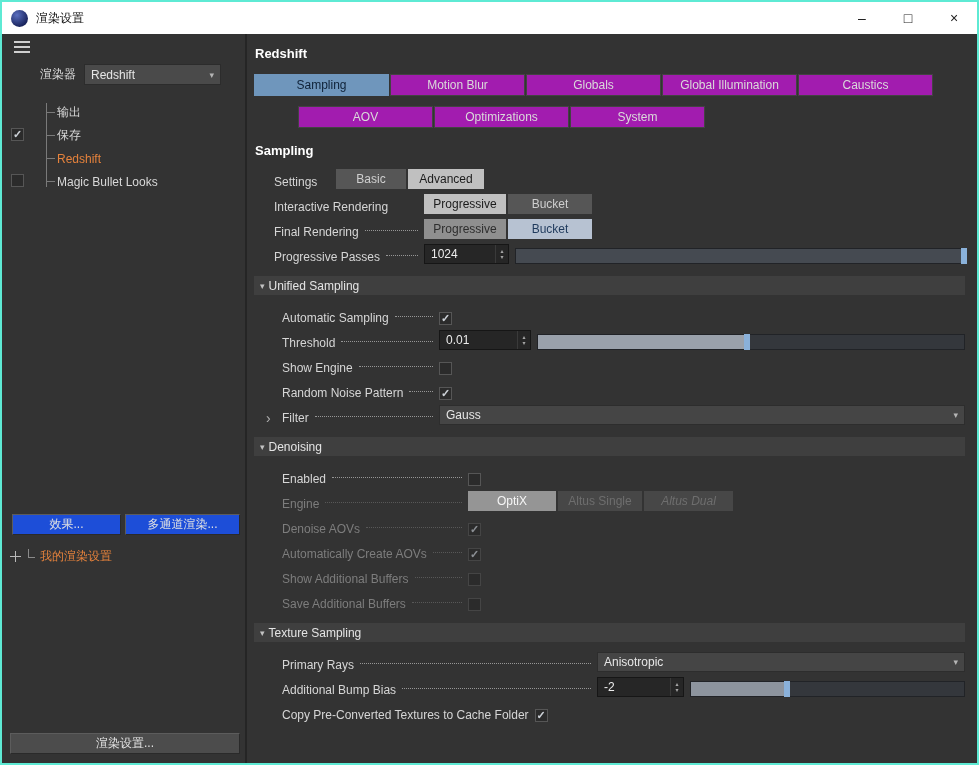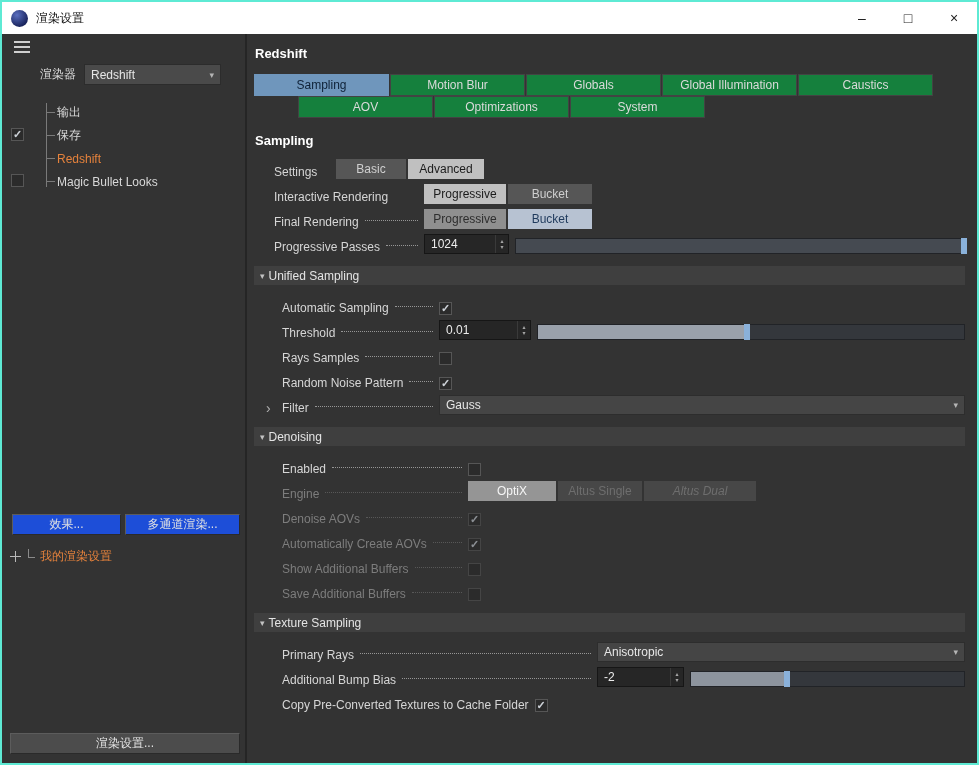--- a/index.html
+++ b/index.html
@@ -66,22 +66,22 @@
     align-items:center; justify-content:center; cursor:default; flex:0 0 13px; }
   .cb .mark { color:#ccd1d7; font-size:11px; font-weight:bold; line-height:11px; display:none; margin-top:-1px; }
   .cb.checked .mark { display:block; }
   .dim .cb { border-color:#454545; }
   .dim .cb .mark { color:#8b8f94; }
 
   
   .content { flex:1; padding:10px 12px 0 7px; display:flex; flex-direction:column; min-width:0; }
   .heading { color:#fff; font-weight:bold; font-size:13px; margin:2px 0 13px 1px; }
   .tabs { display:flex; gap:1px; }
-  .tabs + .tabs { margin-top:0;padding-left:44px; }
-  .tab { width:135px; height:22px; background:#15803d; color:#dadada; display:flex;
+  .tabs + .tabs { margin-top:10px;padding-left:44px; }
+  .tab { width:135px; height:22px; background:#a21caf; color:#dadada; display:flex;
     align-items:center; justify-content:center; cursor:default; border:1px solid #434343; }
   .tab.active { background:#6f96bc; color:#0f2238; border-color:#6f96bc; }
   .subheading { color:#fff; font-weight:bold; font-size:13px; margin:15px 0 9px 1px; }
 
   .row { display:flex; align-items:flex-end; height:22px; margin-bottom:3px; padding-left:20px; }
   .row.indent { padding-left:28px; }
   .lblarea { display:flex; align-items:center; flex:0 0 auto; }
   .w62  { width:62px; }
   .w150 { width:150px;margin-top:32px; }
   .w157 { width:157px; }
@@ -94,21 +94,21 @@
   .dim .dots { border-bottom-color:#585858; }
 
   .seg { display:flex; gap:2px; }
   .seg-btn { height:20px; display:flex; align-items:center; justify-content:center;
     background:#565656; color:#cfcfcf; cursor:default; padding:0 8px; }
   .seg-btn.sel { background:#c0c0c0; color:#1b1b1b; }
   .seg-btn.sel-blue { background:#b7c2d2; color:#1f3a5c; }
   .seg-btn.sel-gray { background:#959595; color:#f5f5f5; }
   .seg-btn.off { background:#474747; color:#6e6e6e; }
   .wb70{width:70px;} .wb76{width:76px;} .wb82{width:82px;} .wb84{width:84px;}
-  .wb88{width:88px;} .wb92{width:112px;font-style:italic;}
+  .wb88{width:88px;} .wb92{width:89px;font-style:italic;}
 
   .spinner { height:20px; background:#262626; border:1px solid #161616; display:flex;
     align-items:center; color:#ececec; }
   .spin-val { flex:1; padding-left:6px; }
   .spin-arrows { width:13px; align-self:stretch; border-left:1px solid #3a3a3a; display:flex;
     flex-direction:column; align-items:center; justify-content:center; color:#a5a5a5;
     font-size:6px; line-height:6px; cursor:default; }
   .sp85{width:85px;} .sp92{width:92px;} .sp87{width:87px;}
 
   .slider { flex:1; height:16px; background:#34373c; border:1px solid #212327; margin-left:6px;
@@ -297,21 +297,21 @@
         </div>
         <div class="slider">
           <div class="fill fill-light" style="width: 49%;">
               <span class="handle"></span>
             </div>
         </div>
       </div>
 
       <div class="row indent">
         <div class="lblarea w157">
-            <span class="lbl">Rays Samples</span>
+            <span class="lbl">Show Engine</span>
             <span class="dots"></span>
           </div>
         <span class="cb"></span>
       </div>
 
       <div class="row indent">
         <div class="lblarea w157">
             <span class="lbl">Random Noise Pattern</span>
             <span class="dots"></span>
           </div>

